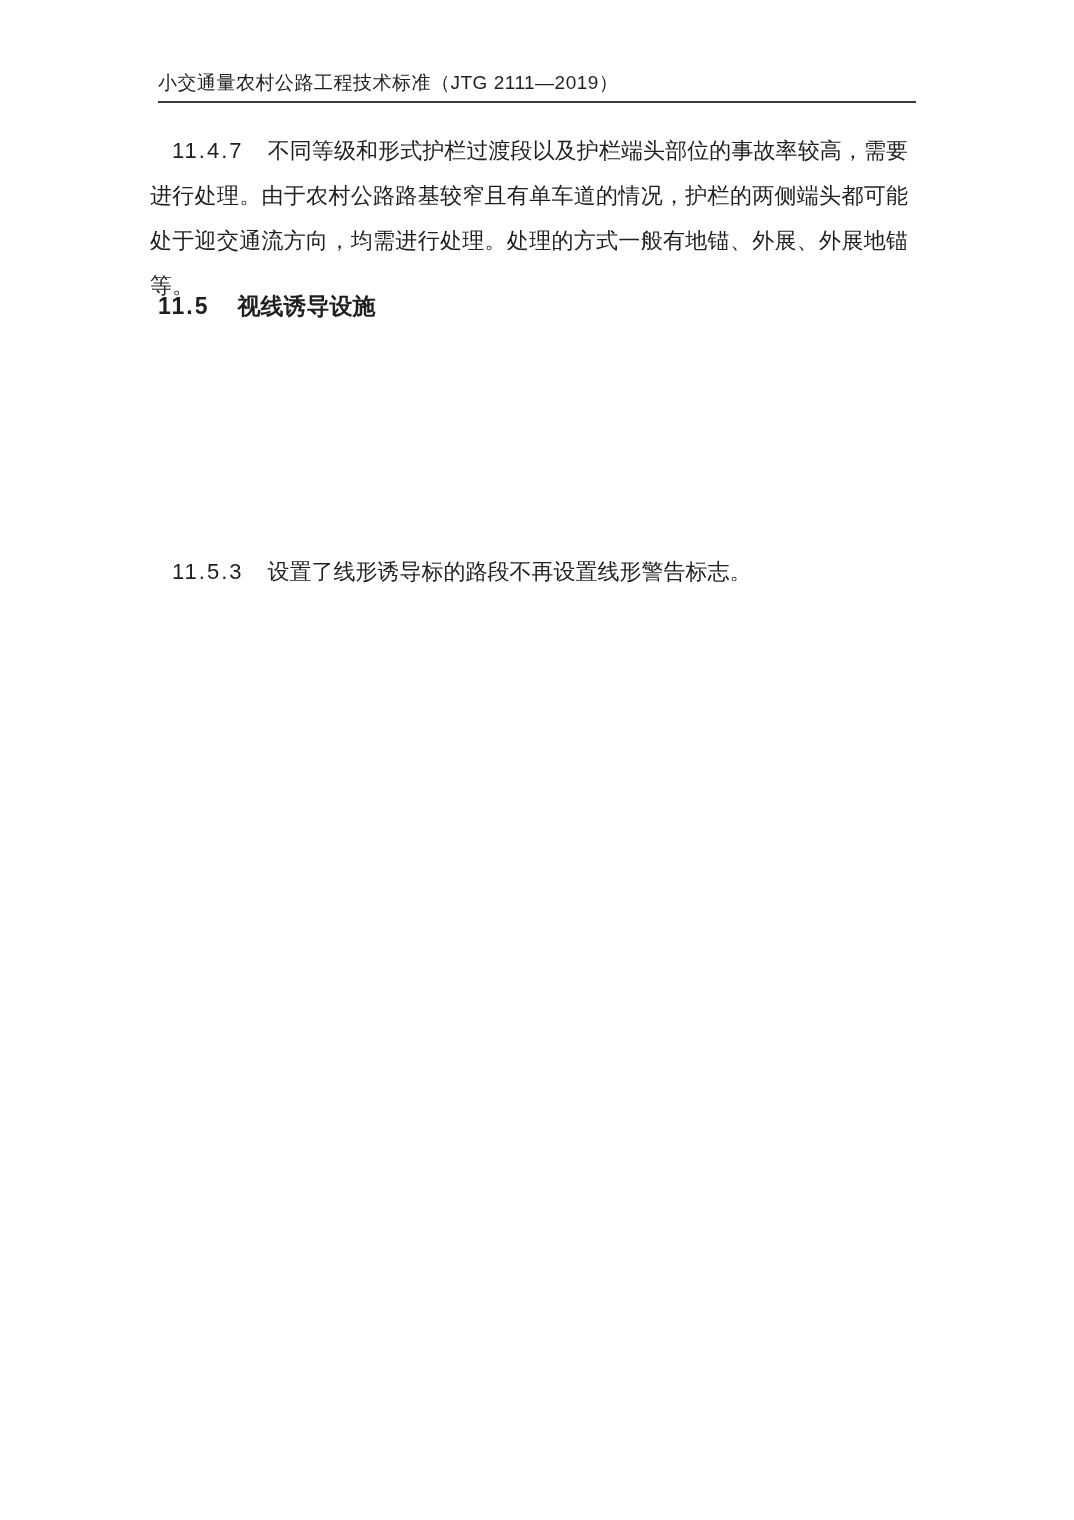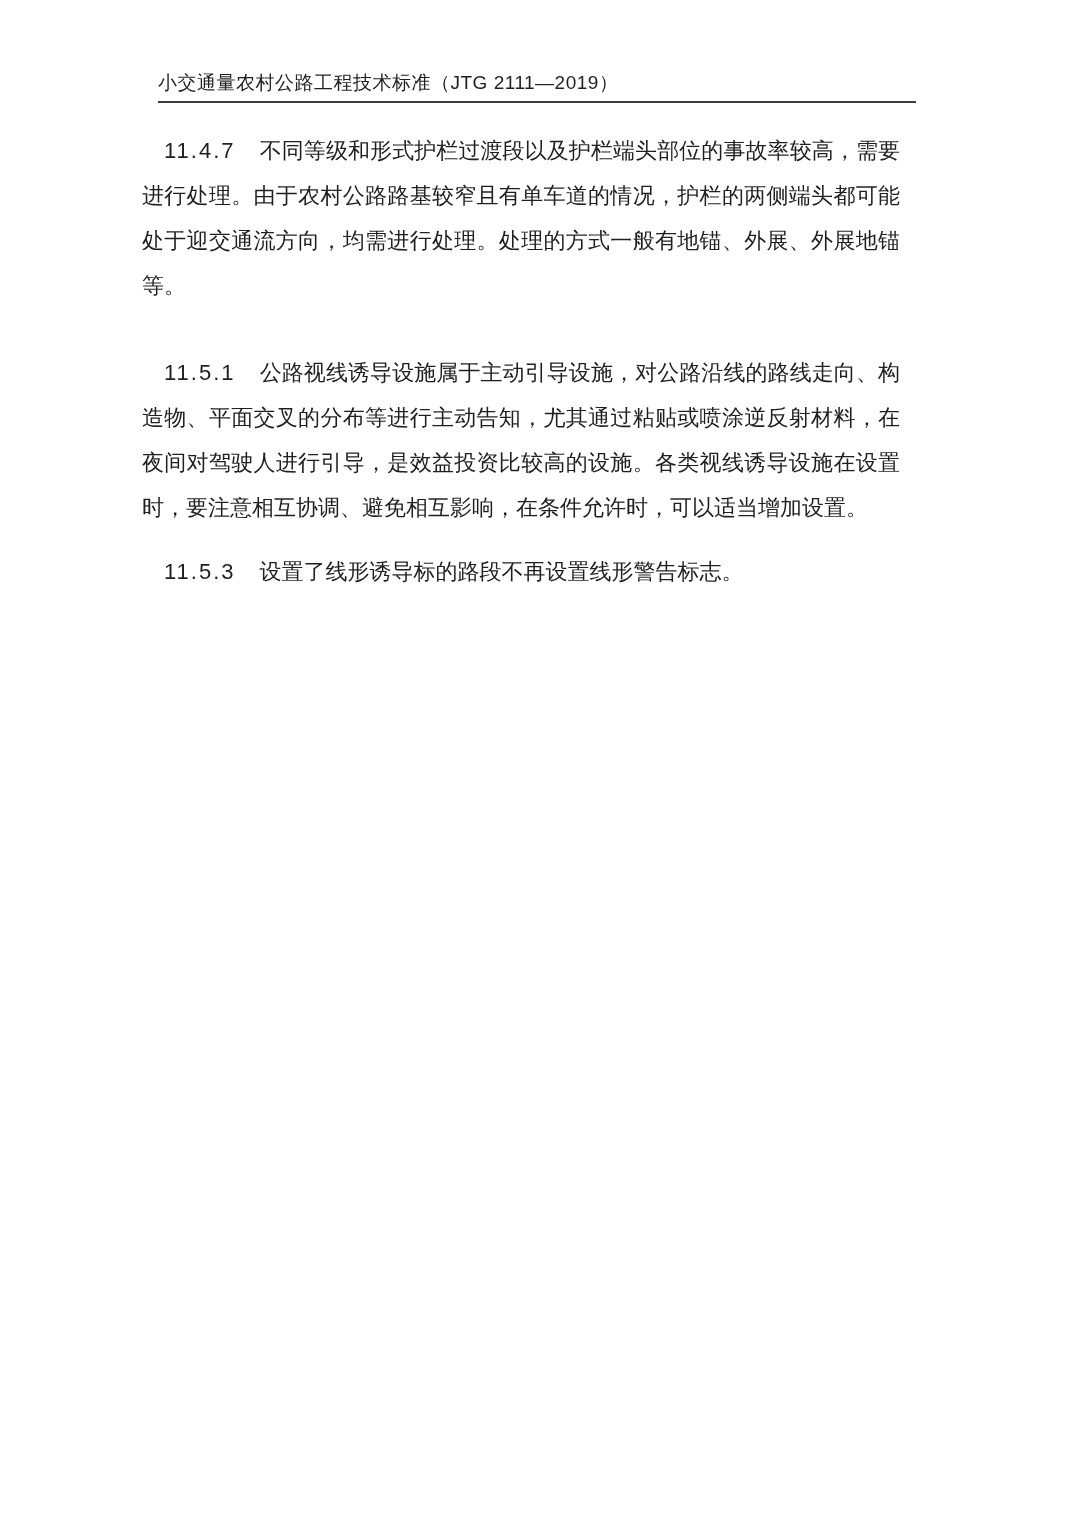--- a/index.html
+++ b/index.html
@@ -27,21 +27,21 @@
     font-size: 19px;
     line-height: 26px;
     padding-bottom: 5px;
     border-bottom: 2px solid var(--rule, #3c3c3c);
     color: var(--text, #1f1f1f);
     letter-spacing: 0.5px;
   }
   
   .para {
     position: absolute;
-    left: 142px;
+    left: 150px;
     width: 758px;
     font-family: "Liberation Serif", "DejaVu Serif", serif;
     font-size: 22px;
     line-height: 45px;
     text-align: justify;
     text-indent: 22px;
     color: var(--text, #1f1f1f);
   }
   .num {
     font-family: "Liberation Sans", "DejaVu Sans", sans-serif;
@@ -83,22 +83,22 @@
 <body>
 
 <div class="page">
 
   <div class="hdr">
     <span>小交通量农村公路工程技术标准（JTG 2111—2019）</span>
   </div>
 
   <p class="para p1147"><span class="num">11.4.7</span><span>不同等级和形式护栏过渡段以及护栏端头部位的事故率较高，需要进行处理。由于农村公路路基较窄且有单车道的情况，护栏的两侧端头都可能处于迎交通流方向，均需进行处理。处理的方式一般有地锚、外展、外展地锚等。</span></p>
 
+  <h2 class="heading"><span class="num">11.5</span><span>视线诱导设施</span></h2>
 
-  <p class="para p1151"><span class="num">11.5.1</span><span>公路视线诱导设施属于主动引导设施，对公路沿线的路线走向、构造物、平面交叉的分布等进行主动告知，尤其通过粘贴或喷涂逆反射材料，在夜间对驾驶人进行引导，是效益投资比较高的设施。各类视线诱导设施在设置时，要注意相互协调、避免相互影响，在条件允许时，可以适当增加设置。</span></p>
 
   <p class="para p1153"><span class="num">11.5.3</span><span>设置了线形诱导标的路段不再设置线形警告标志。</span></p>
 
 
   <div class="ftr">
     <span class="dash">—</span><span class="pnum">80</span><span class="dash">—</span>
   </div>
 
 </div>
 

